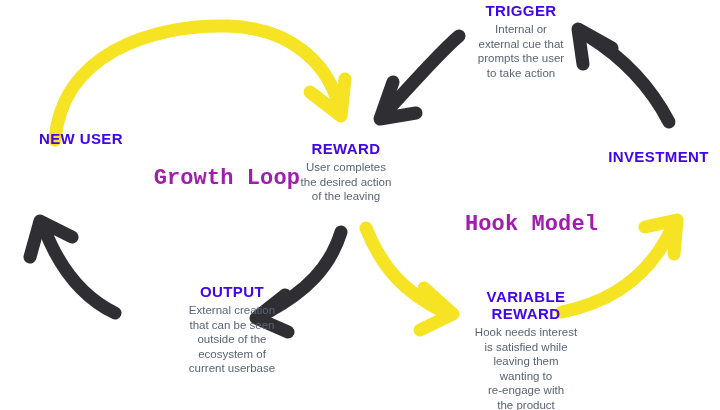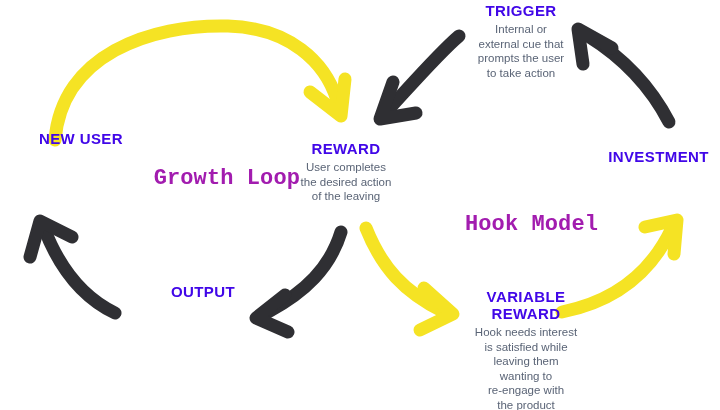--- a/index.html
+++ b/index.html
@@ -52,21 +52,21 @@
     z-index: 3;
     text-align: right;
     font-family: Liberation Mono, monospace;
   }
   
   #node-new-user   { left: 0px;   top: 130px; width: 130px; padding-left: 16px; }
   #node-action     { left: 281px; top: 140px; width: 130px; }
   #node-trigger    { left: 456px; top: 2px;   width: 130px; text-align: center; }
   #node-investment { left: 597px; top: 148px; width: 123px; }
   #node-variable   { left: 452px; top: 288px; width: 148px; text-align: center; }
-  #node-output     { left: 128px; top: 283px; width: 150px; }
+  #node-output     { left: 157px; top: 283px; width: 150px; }
   #title-growth    { left: 120px; top: 166px; width: 180px; }
   #title-hook      { left: 418px; top: 176px; width: 180px; margin-top: 36px; }
 </style>
 </head>
 <body>
 
 <div id="canvas">
 
   <svg id="arrows" viewBox="0 0 720 410">
 
@@ -139,15 +139,20 @@
     <div class="node-desc">Hook needs interest
 is satisfied while
 leaving them
 wanting to
 re-engage with
 the product</div>
   </div>
 
   <div class="node" id="node-output">
     <div class="node-title">OUTPUT</div>
+    <div class="node-desc">External creation
+that can be seen
+outside of the
+ecosystem of
+current userbase</div>
   </div>
 
 </div>
 
 </body></html>

